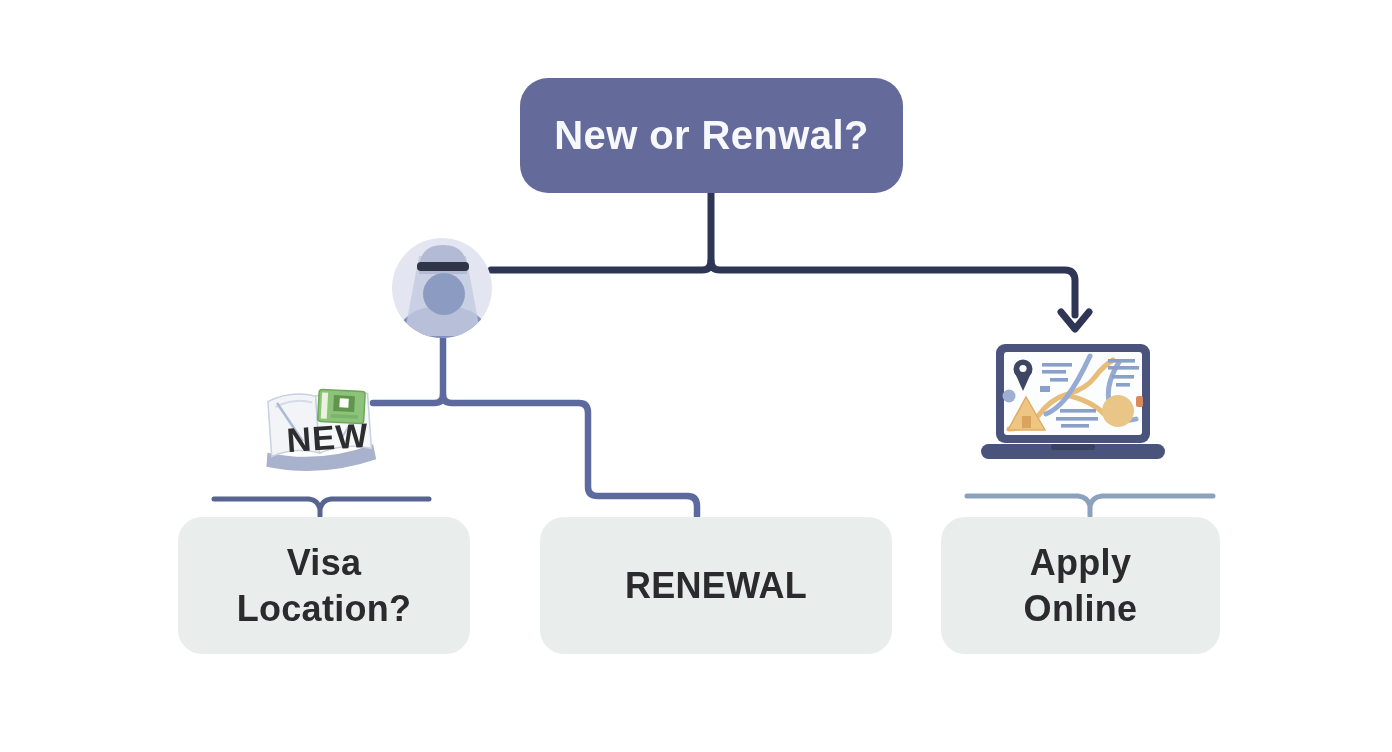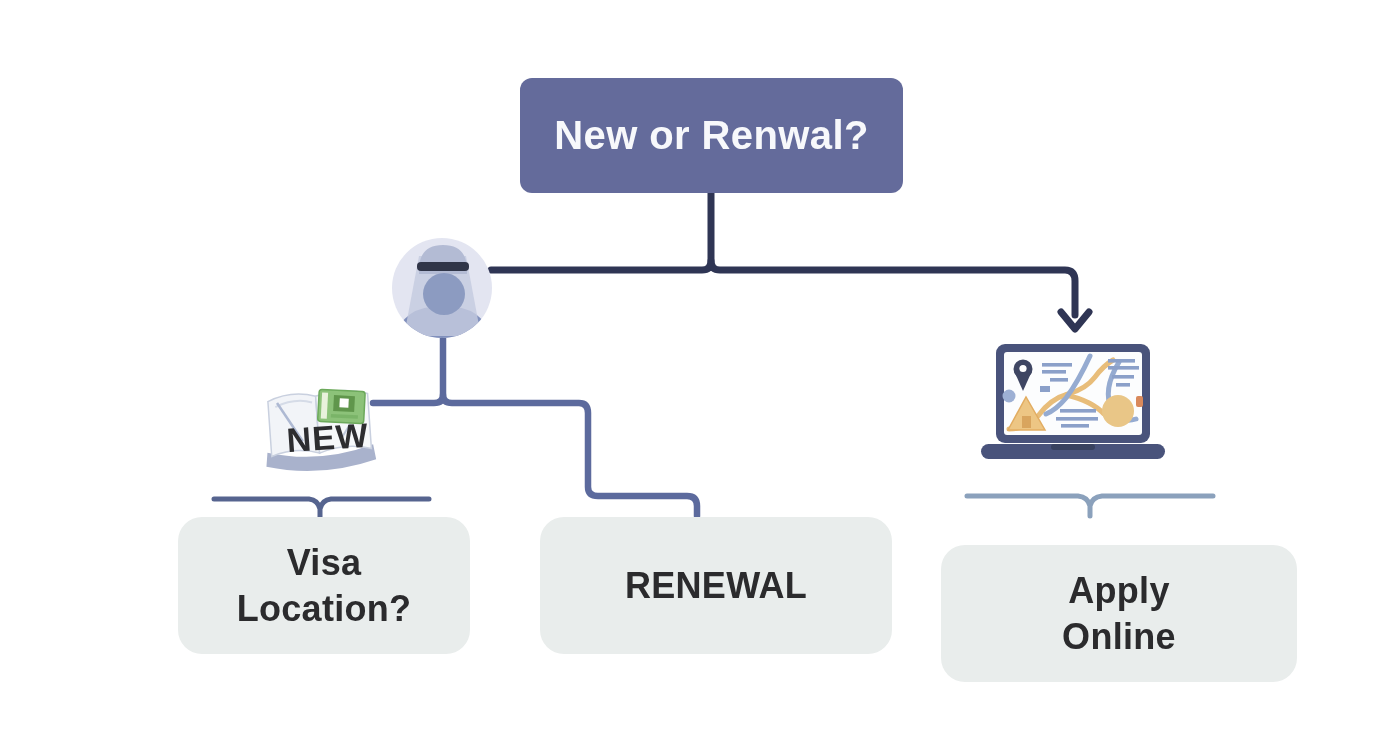--- a/index.html
+++ b/index.html
@@ -11,34 +11,34 @@
   .connectors{position:absolute;left:0;top:0;width:1392px;height:752px;}
   .stroke-primary{stroke:var(--connector-primary,#2f3554);stroke-width:7;fill:none;stroke-linecap:round;stroke-linejoin:round;}
   .stroke-secondary{stroke:var(--connector-secondary,#5c6a9d);stroke-width:6.5;fill:none;stroke-linecap:round;stroke-linejoin:round;}
   .stroke-visa{stroke:var(--connector-visa,#56648f);stroke-width:5;fill:none;stroke-linecap:round;stroke-linejoin:round;}
   .stroke-apply{stroke:var(--connector-apply,#8ba1bc);stroke-width:5;fill:none;stroke-linecap:round;stroke-linejoin:round;}
   .node{
     position:absolute;display:flex;align-items:center;justify-content:center;
     text-align:center;font-weight:700;box-sizing:border-box;
   }
   .node-root{
-    left:520px;top:78px;width:383px;height:115px;border-radius:12px;
+    left:520px;top:78px;width:383px;height:115px;border-radius:28px;
     background:var(--root-box-fill,#646b9b);
     color:var(--root-text,#f7f8fb);
     font-size:40px;letter-spacing:.4px;
   }
   .node-leaf{
     top:517px;height:137px;border-radius:24px;
     background:var(--leaf-box-fill,#e9edec);
     color:var(--leaf-text,#2b2b2d);
     font-size:36px;line-height:1.27;white-space:pre-line;letter-spacing:.3px;
   }
   .node-visa{left:178px;width:292px;}
   .node-renewal{left:540px;width:352px;}
-  .node-apply{left:941px;width:356px;margin-top:28px;}
+  .node-apply{left:941px;width:279px;}
   .icon-layer{position:absolute;left:0;top:0;width:1392px;height:752px;pointer-events:none;}
   .new-badge{font-family:"Liberation Sans","DejaVu Sans",sans-serif;font-weight:700;font-size:34px;fill:#2d2d30;letter-spacing:1px;}
 </style>
 </head>
 <body>
 
 <div class="canvas">
 
   <svg class="connectors" viewBox="0 0 1392 752">
 

